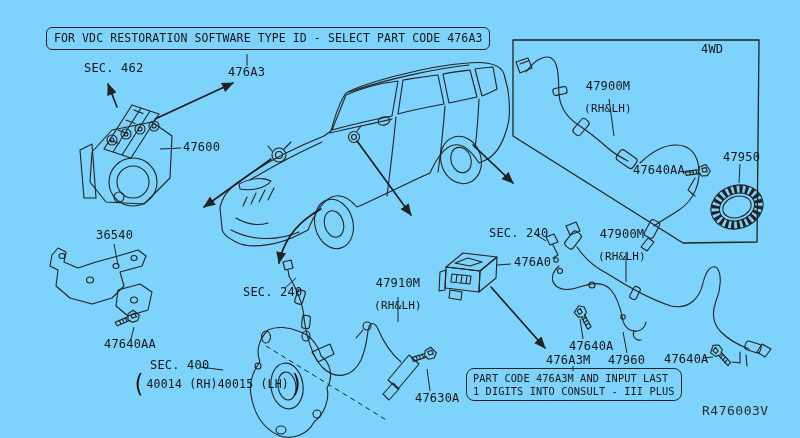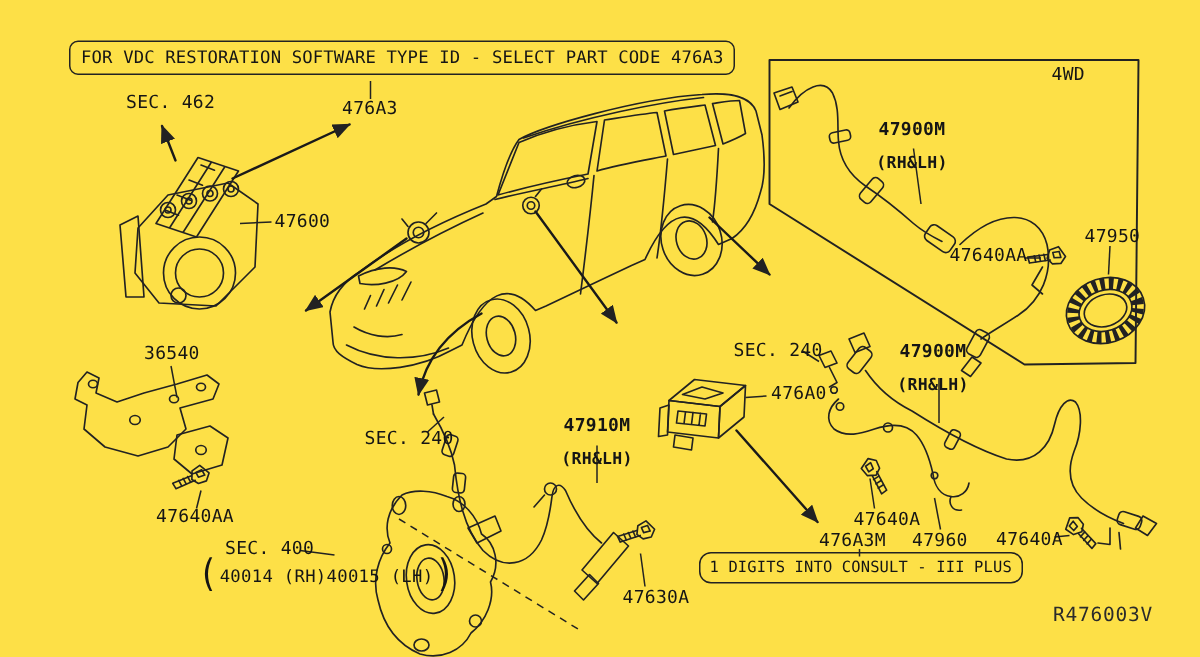--- a/index.html
+++ b/index.html
@@ -1,22 +1,22 @@
 <!DOCTYPE html>
 <html><head>
 <meta charset="utf-8">
 <style>
   html,body{margin:0;padding:0;background:#ffffff;}
-  #stage{position:relative;width:800px;height:438px;background:#fde047;overflow:hidden;
+  #stage{position:relative;width:800px;height:438px;background:#7dd3fc;overflow:hidden;
          font-family:"DejaVu Sans Mono",monospace;}
   #lineart{position:absolute;left:0;top:0;}
   .lbl{position:absolute;font:12px/1.1 "DejaVu Sans Mono",monospace;color:#151515;
        white-space:nowrap;letter-spacing:.2px;}
   .sub{font-size:11px;margin-top:10px;}
-  .center{transform:translateX(-50%);text-align:center;font-weight:bold;}
+  .center{transform:translateX(-50%);text-align:center;}
   .note-box{position:absolute;border:1.5px solid #222;border-radius:6px;background:transparent;
             font:11.5px/1.3 "DejaVu Sans Mono",monospace;color:#151515;padding:3px 7px;
             white-space:nowrap;letter-spacing:.1px;}
   #idm-box{font-size:10.3px;line-height:12.6px;border-radius:8px;padding:3px 6px;}
   .ref{font-size:13px;color:#2b2b2b;letter-spacing:.5px;text-align:center;}
   .paren-block{display:flex;align-items:center;gap:1px;}
   .paren-block .bigparen{font-size:22px;font-weight:200;transform:scaleY(1.15);}
   .paren-block .col{display:flex;flex-direction:row;font-size:11.5px;line-height:12.5px;}
 </style>
 </head>
@@ -260,17 +260,18 @@
     <div>47900M</div>
     <div class="sub">(RH&amp;LH)</div>
   </div>
 
   <div class="lbl" style="left:569px;top:340px">47640A</div>
   <div class="lbl" style="left:546px;top:354px">476A3M</div>
   <div class="lbl" style="left:608px;top:354px">47960</div>
   <div class="lbl" style="left:664px;top:353px">47640A</div>
 
   <div class="note-box" id="idm-box" style="left:466px;top:368px">
+    <div>PART CODE 476A3M AND INPUT LAST</div>
     <div>1 DIGITS INTO CONSULT - III PLUS</div>
   </div>
 
   <div class="lbl ref" style="left:702px;top:404px">R476003V</div>
 </div>
 
 </body></html>

